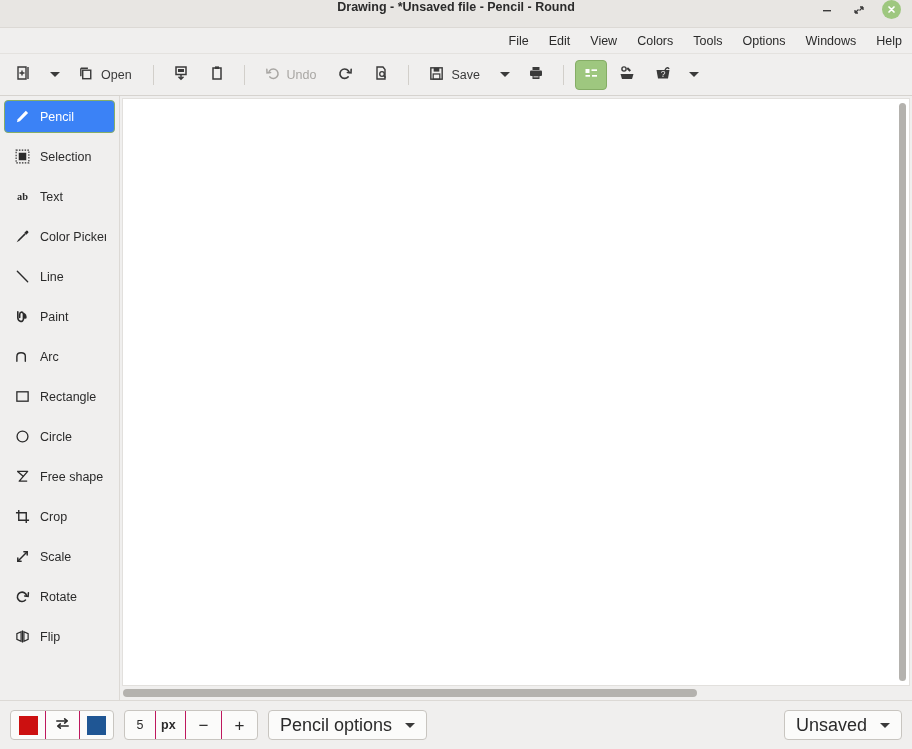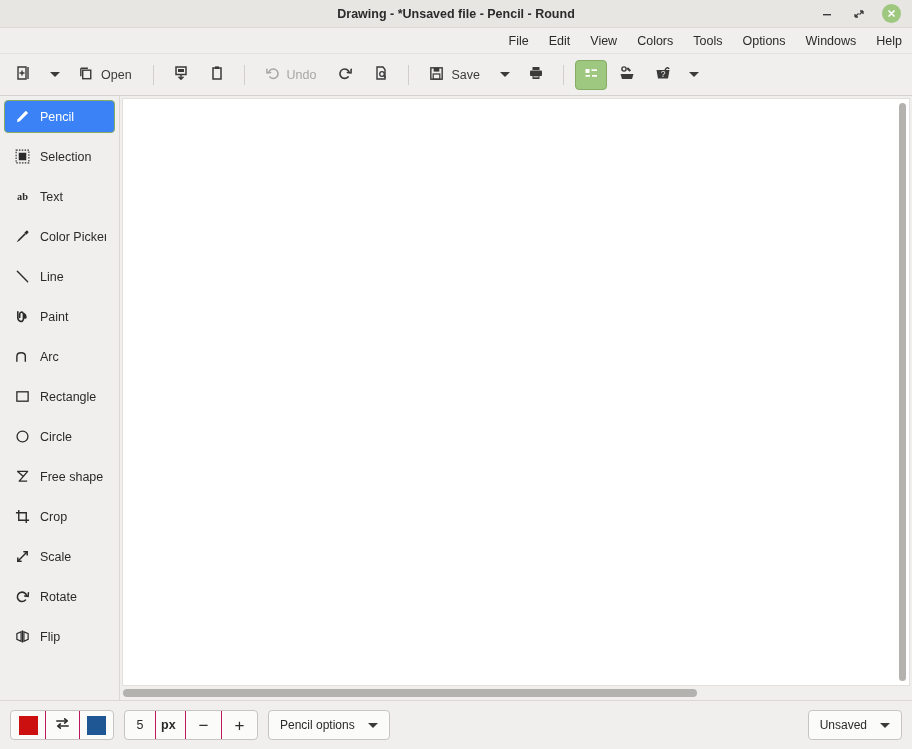--- a/index.html
+++ b/index.html
@@ -13,21 +13,21 @@
     width: 912px; height: 749px;
     display: flex; flex-direction: column;
     background: #f0efee;
   }
 
   
   .titlebar {
     height: 28px;
     background: #e8e6e3;
     border-bottom: 1px solid #dcd9d5;
-    display: flex; align-items: center;
+    display: flex; align-items: flex-start;
     position: relative;
     flex: 0 0 28px;
   }
   .title-text {
     position: absolute; left: 0; right: 0;
     text-align: center;
     font-size: 12.5px; font-weight: bold;
     color: #2b2b2b;
     pointer-events: none;
   }
@@ -196,21 +196,21 @@
   .step-btn {
     width: 36px; height: 28px;
     display: flex; align-items: center; justify-content: center;
     font-size: 17px; color: #2b2b2b; line-height: 1;
   }
   .dd-btn {
     height: 30px; display: flex; align-items: center;
     gap: 13px; padding: 0 11px;
     border: 1px solid #c8c5c0; border-radius: 4px;
     background: #fbfbfa;
-    font-size: 12px; color: #2b2b2b; white-space: nowrap;
+    font-size: 18px; color: #2b2b2b; white-space: nowrap;
   }
   .spacer { flex: 1 1 auto; }
 </style>
 </head>
 <body>
 
 <div class="app">
 
   <div class="titlebar">
     <div class="title-text">Drawing - *Unsaved file - Pencil - Round</div>

